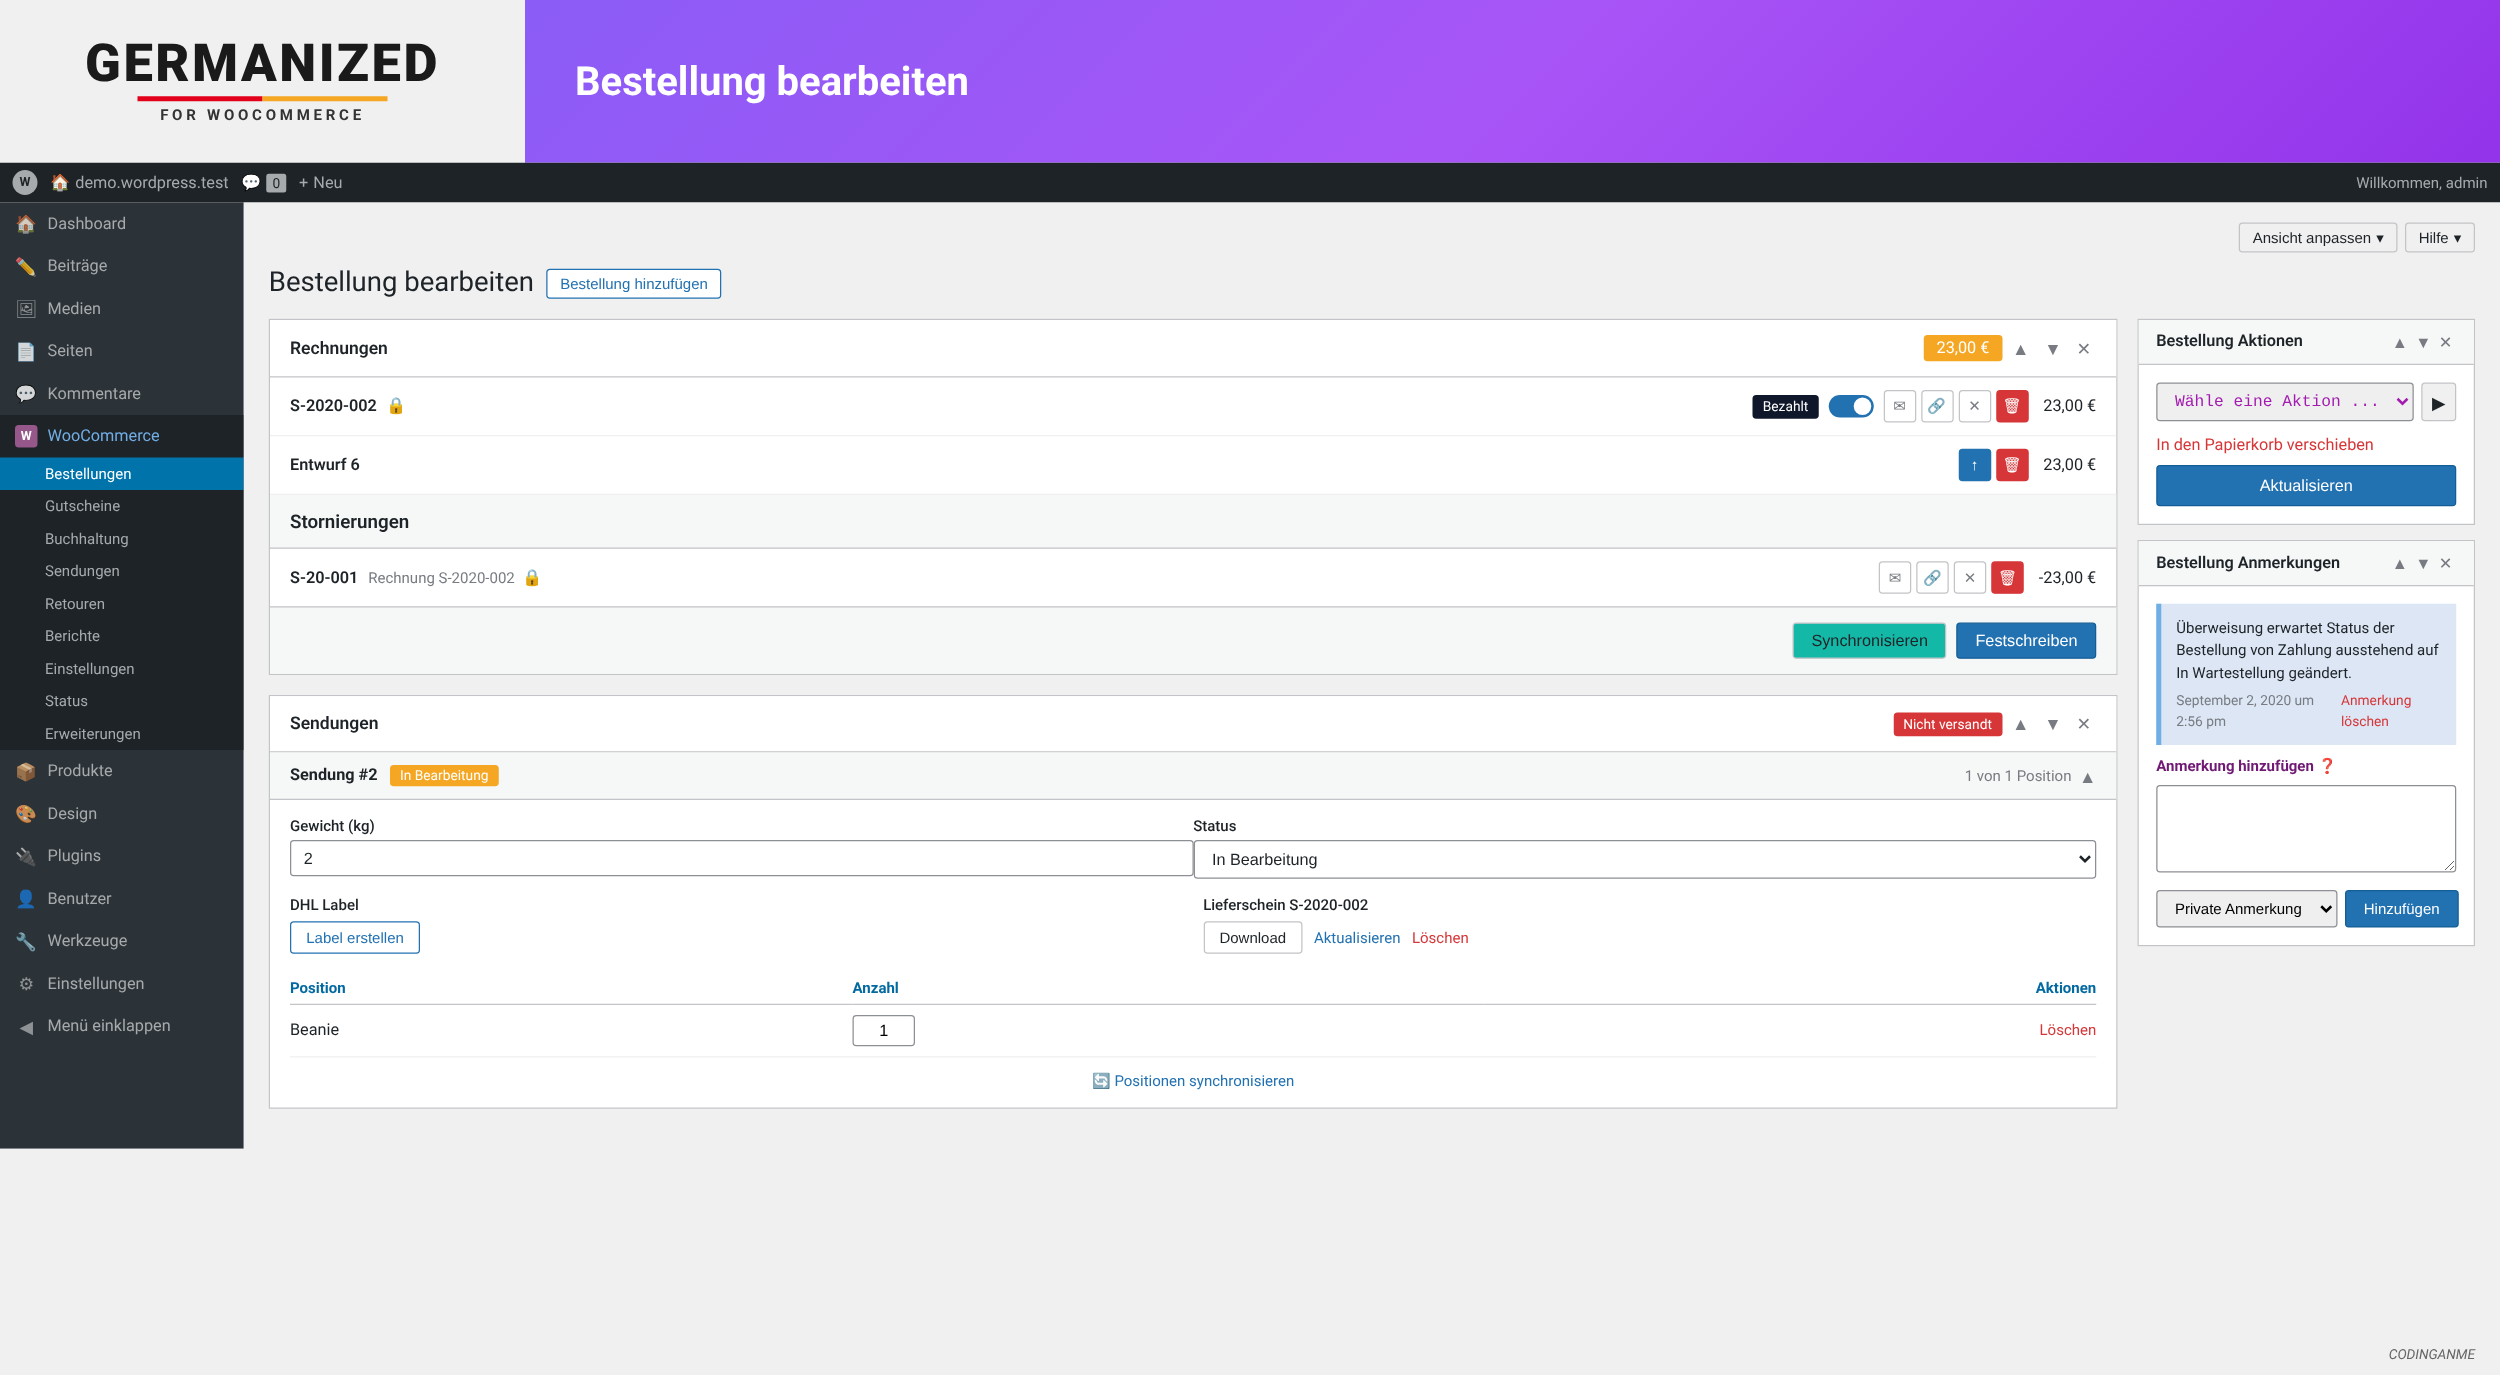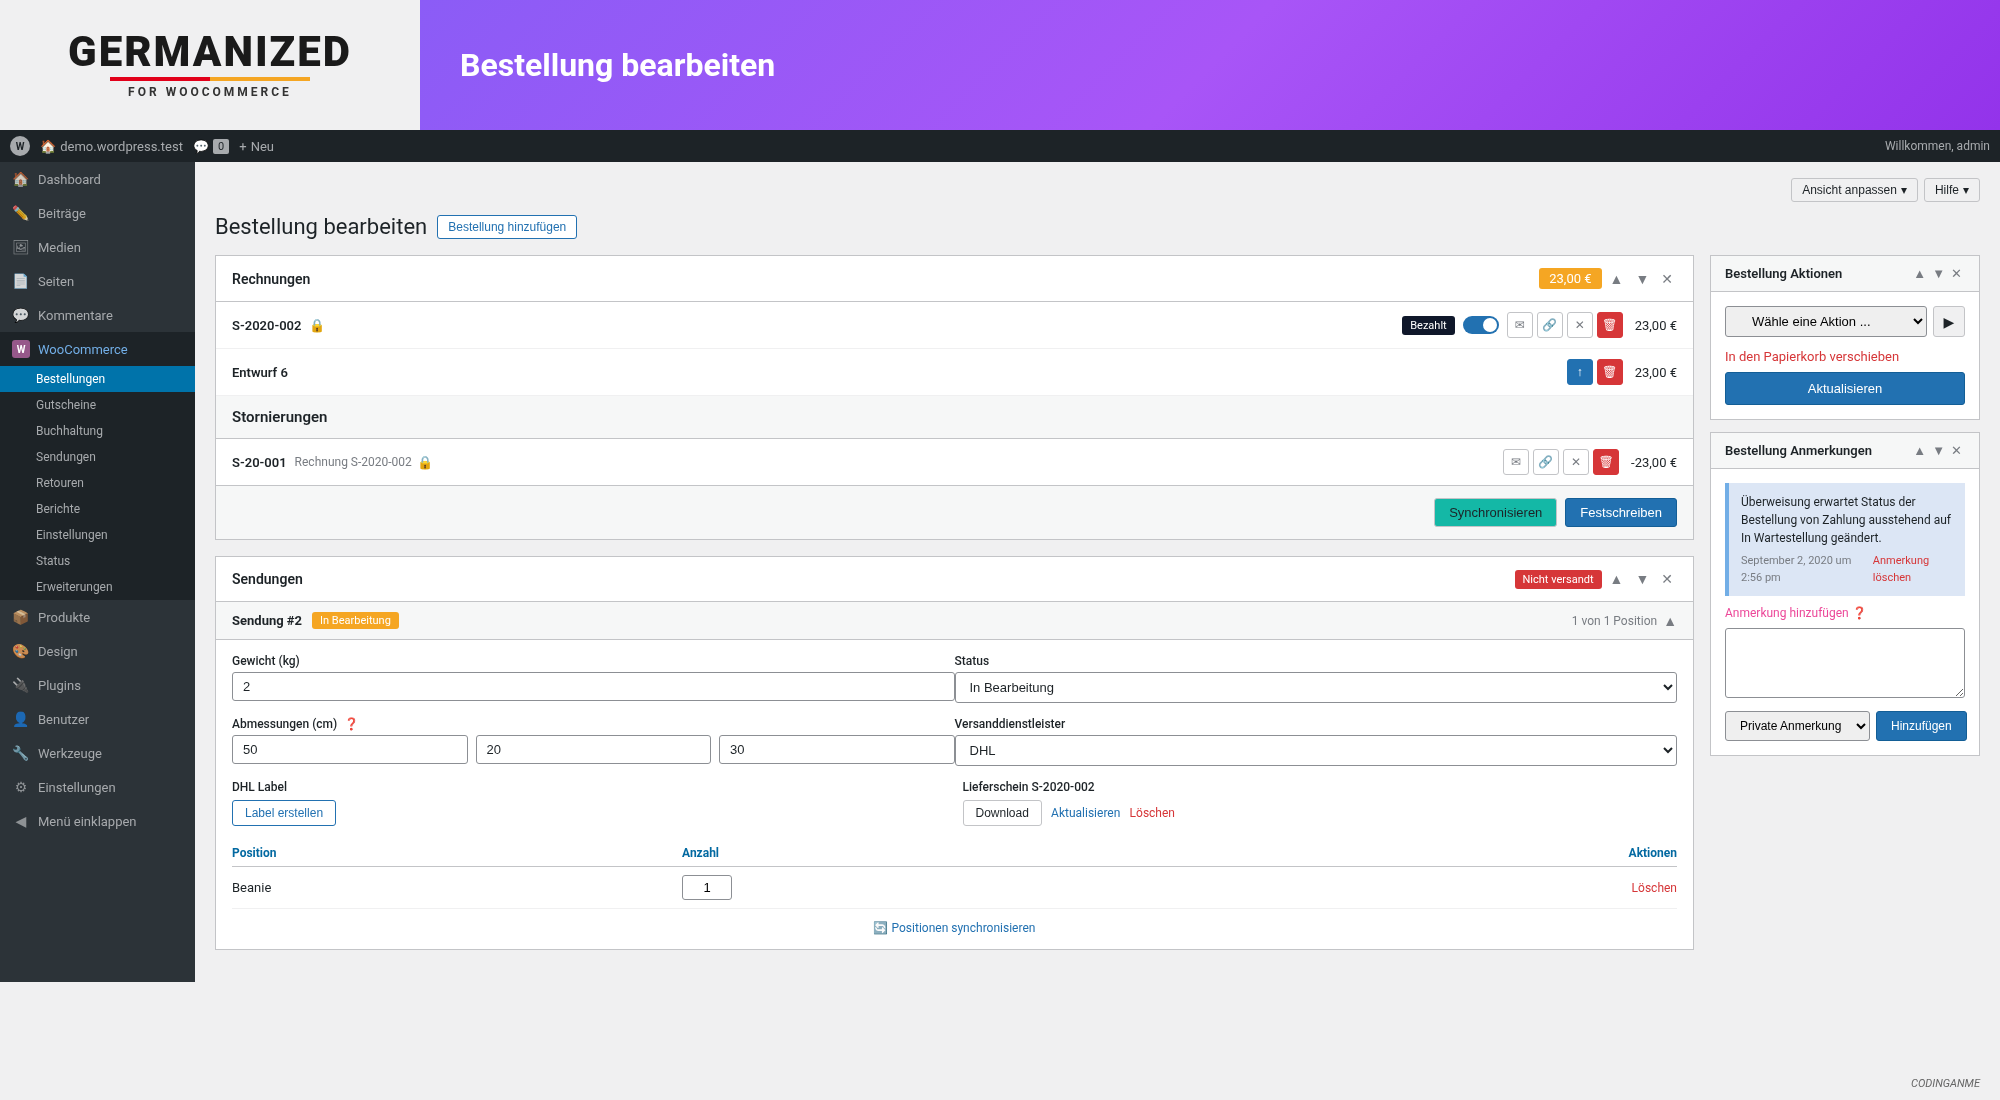--- a/index.html
+++ b/index.html
@@ -369,25 +369,26 @@
       background: #f6f7f7;
     }
     .side-panel-title { font-size: 13px; font-weight: 600; color: #1d2327; flex: 1; }
     .side-panel-toggle { background: none; border: none; cursor: pointer; color: #787c82; font-size: 13px; padding: 0 3px; }
     .side-panel-body { padding: 14px; }
 
     
     .action-row { display: flex; gap: 6px; margin-bottom: 12px; }
     .action-select {
       flex: 1;
-      padding: 6px 22px;
+      padding: 6px 10px;
       border: 1px solid #8c8f94;
       border-radius: 3px;
       font-size: 13px;
-      color: #000000;
+      color: #a21caf;
+      font-family: Liberation Mono, monospace;
     }
     .btn-arrow {
       background: #f0f0f1;
       border: 1px solid #c3c4c7;
       width: 32px;
       border-radius: 3px;
       cursor: pointer;
       font-size: 14px;
       color: #1d2327;
     }
@@ -717,39 +718,20 @@
                 <input class="form-input" type="text" value="2" style="">
               </div>
               <div class="form-group">
                 <label>Status</label>
                 <select class="form-select">
                   <option>In Bearbeitung</option>
                 </select>
               </div>
             </div>
 
-            <div class="form-row">
-              <div class="form-group">
-                <label>
-                  <span>Abmessungen (cm)</span>
-                  <span class="help-icon">❓</span>
-                </label>
-                <div class="dim-inputs">
-                  <input class="form-input" type="text" value="50" style="">
-                  <input class="form-input" type="text" value="20" style="">
-                  <input class="form-input" type="text" value="30" style="">
-                </div>
-              </div>
-              <div class="form-group">
-                <label>Versanddienstleister</label>
-                <select class="form-select">
-                  <option>DHL</option>
-                </select>
-              </div>
-            </div>
 
             <div class="dhl-section-row">
               <div class="dhl-section">
                 <div class="dhl-label-title">DHL Label</div>
                 <button class="btn-label-erstellen">Label erstellen</button>
               </div>
               <div class="dhl-section">
                 <div class="dhl-label-title">Lieferschein S-2020-002</div>
                 <div>
                   <button class="btn-download">Download</button>
@@ -820,21 +802,21 @@
           </div>
           <div class="side-panel-body">
             <div class="note-box">
               <div>Überweisung erwartet Status der Bestellung von Zahlung ausstehend auf In Wartestellung geändert.</div>
               <div class="note-meta">
                 <span>September 2, 2020 um 2:56 pm</span>
                 <a class="note-delete">Anmerkung löschen</a>
               </div>
             </div>
 
-            <div style="margin-bottom:8px; font-size:12px; font-weight:400; color:#ec4899; display:flex; align-items:center; gap:4px;">
+            <div style="margin-bottom:8px; font-size:12px; font-weight:700; color:#701a75; display:flex; align-items:center; gap:4px;">
               <span>Anmerkung hinzufügen</span>
               <span class="help-icon">❓</span>
             </div>
             <textarea class="note-textarea" placeholder="" style=""></textarea>
             <div class="note-type-row">
               <select class="note-type-select">
                 <option>Private Anmerkung</option>
                 <option>Kundenanmerkung</option>
               </select>
               <button class="btn-add-note">Hinzufügen</button>

